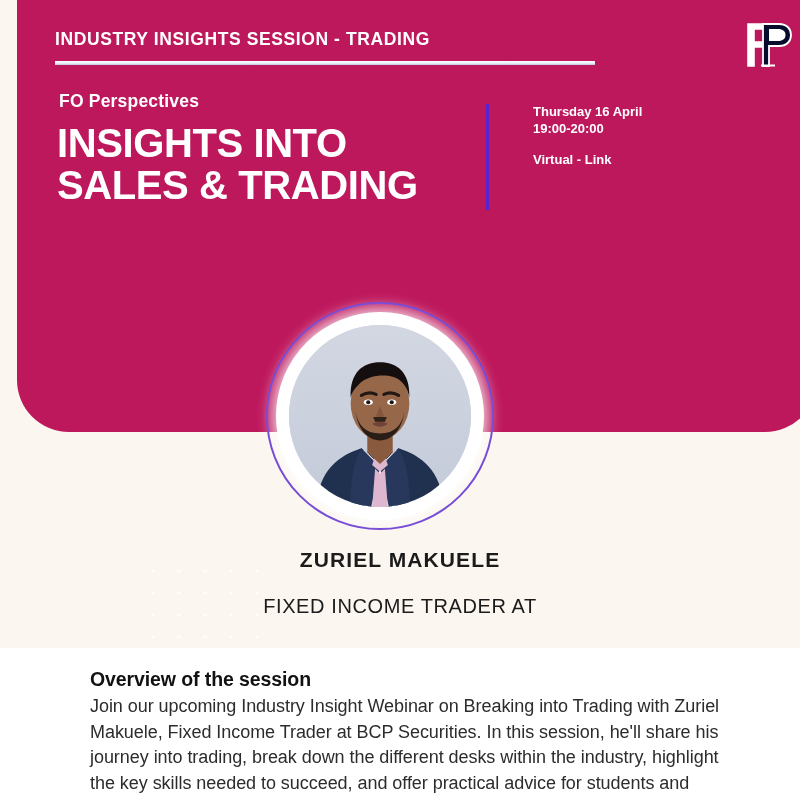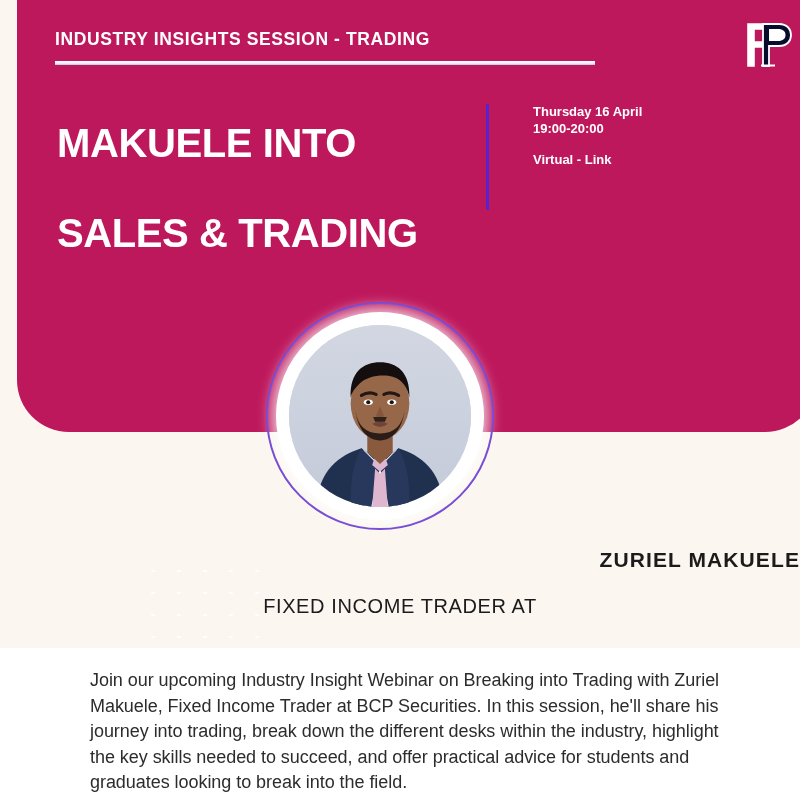--- a/index.html
+++ b/index.html
@@ -51,21 +51,21 @@
   
   .eyebrow{
     position:absolute;left:42px;top:91px;
     color:#ffffff;font-size:17.5px;font-weight:700;letter-spacing:.2px;
   }
   .headline{
     position:absolute;left:40px;top:122px;width:430px;
     color:#ffffff;font-size:40px;font-weight:700;
     line-height:1.06;letter-spacing:-.4px;
   }
-  .headline .l2{display:block;margin-top:48px;}
+  .headline .l2{display:block;}
 
   
   .meta-bar{
     position:absolute;left:469px;top:104px;width:3px;height:106px;
     background:#5822cc;
   }
   .meta{
     position:absolute;left:516px;top:103px;width:270px;
     color:#ffffff;font-size:13px;font-weight:700;line-height:1.32;
   }
@@ -91,21 +91,21 @@
     overflow:hidden;
     background:#ccd2de;
   }
   .portrait-photo svg{display:block;width:100%;height:100%;}
 
   
   .speaker{
     position:absolute;left:0;top:546px;width:800px;text-align:center;
     color:#1b1b1b;
   }
-  .sp-name{font-size:21px;font-weight:700;letter-spacing:1.1px;line-height:1.35;text-align:right;}
+  .sp-name{font-size:21px;font-weight:700;letter-spacing:1.1px;line-height:1.35;}
   .sp-role{font-size:20px;font-weight:400;letter-spacing:.6px;line-height:1.28;margin-top:20px;}
   .sp-role span{display:block;}
 
   
   .overview{
     position:absolute;left:90px;top:668px;width:650px;
   }
   .ov-title{
     color:#111111;font-size:19.5px;font-weight:700;letter-spacing:-.1px;
     margin:0 0 3px 0;
@@ -136,22 +136,23 @@
           <path d="M24 6 H40 C48 6 52 11 52 17 C52 23 48 28 40 28 H30 V48 H24 Z" fill="#080c2c" stroke="#ffffff" stroke-width="1.8"></path>
           <path d="M30 11 H39 C44 11 46.5 13.5 46.5 17 C46.5 20.5 44 23 39 23 H30 Z" fill="#ffffff" stroke="none"></path>
         </g>
         <rect x="22" y="46.5" width="14" height="2" fill="#ffffff"></rect>
       </svg>
     </div>
 
     <div class="kicker">INDUSTRY INSIGHTS SESSION - TRADING</div>
     <div class="rule"></div>
 
+    <div class="eyebrow">FO Perspectives</div>
     <div class="headline">
-      <span class="l1">MAKUELE INTO</span>
+      <span class="l1">INSIGHTS INTO</span>
       <span class="l2">SALES &amp; TRADING</span>
     </div>
 
     <div class="meta-bar"></div>
     <div class="meta">
       <span>Thursday 16 April</span>
       <span>19:00-20:00</span>
       <span class="grp2">Virtual - Link</span>
     </div>
   </div>
@@ -203,16 +204,17 @@
   </div>
 
   <div class="speaker">
     <div class="sp-name">ZURIEL MAKUELE</div>
     <div class="sp-role">
       <span>FIXED INCOME TRADER AT</span>
     </div>
   </div>
 
   <div class="overview">
+    <div class="ov-title">Overview of the session</div>
     <div class="ov-body">Join our upcoming Industry Insight Webinar on Breaking into Trading with Zuriel Makuele, Fixed Income Trader at BCP Securities. In this session, he'll share his journey into trading, break down the different desks within the industry, highlight the key skills needed to succeed, and offer practical advice for students and graduates looking to break into the field.</div>
   </div>
 
 </div>
 
 </body></html>

